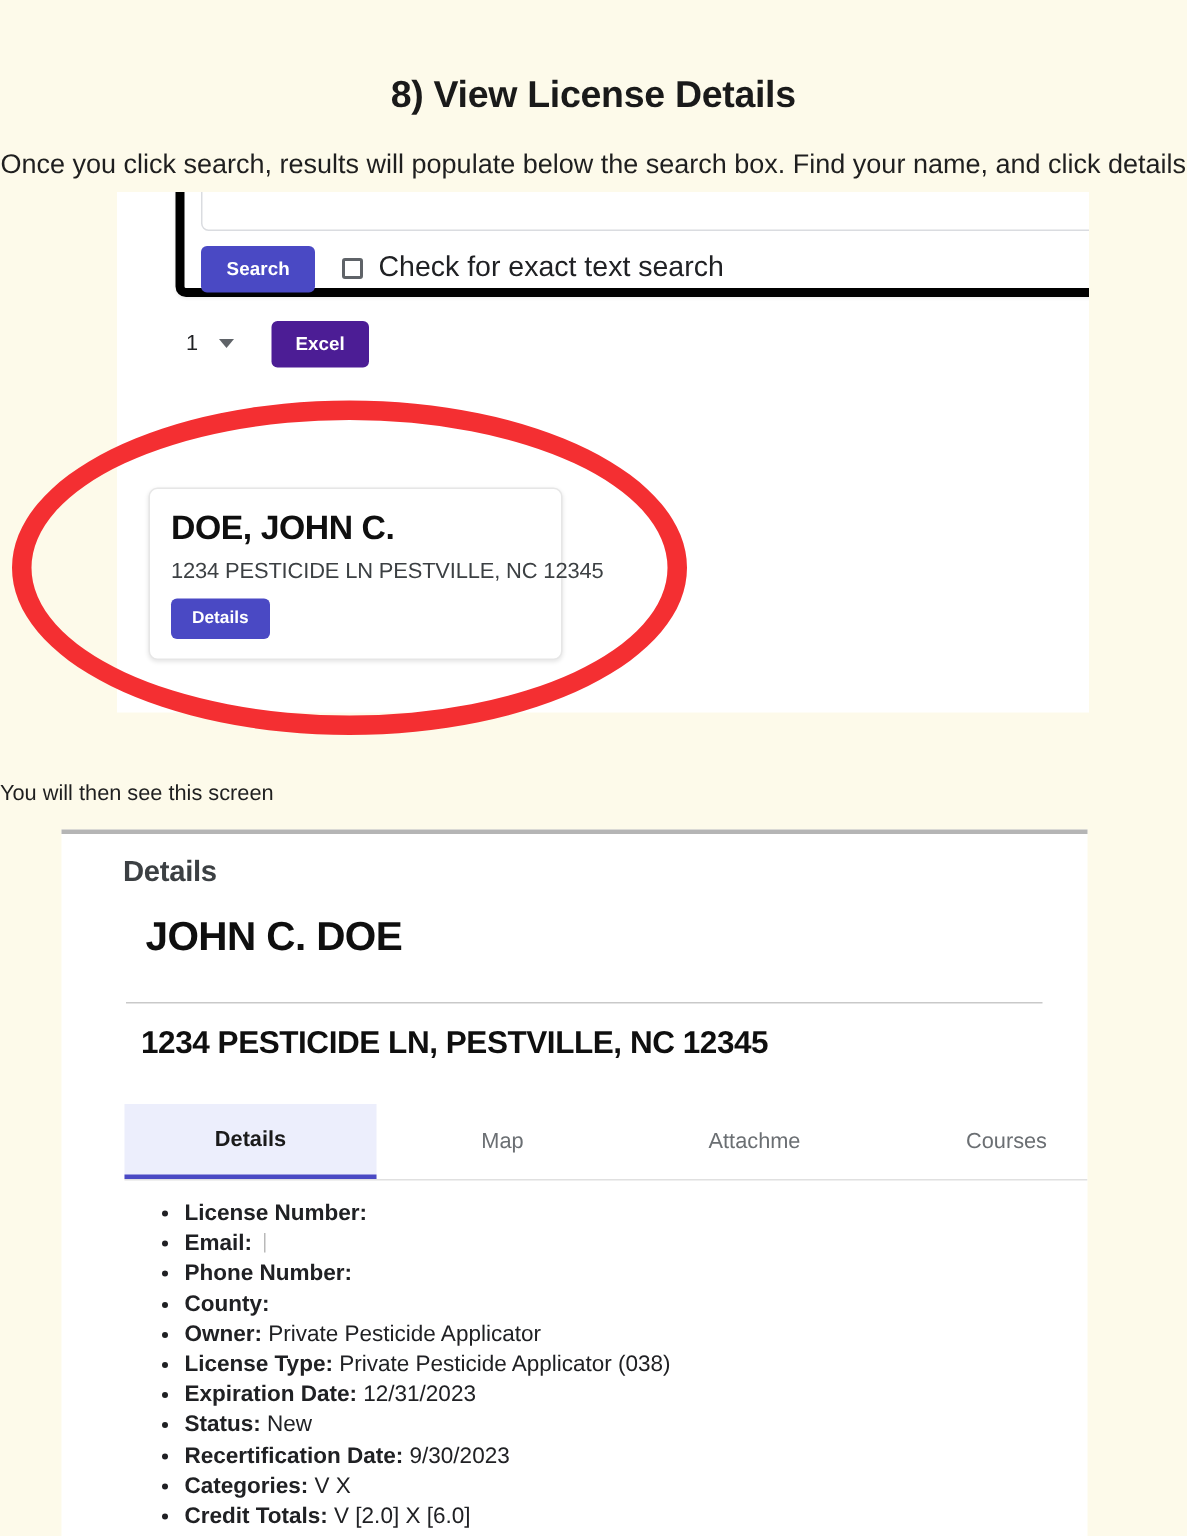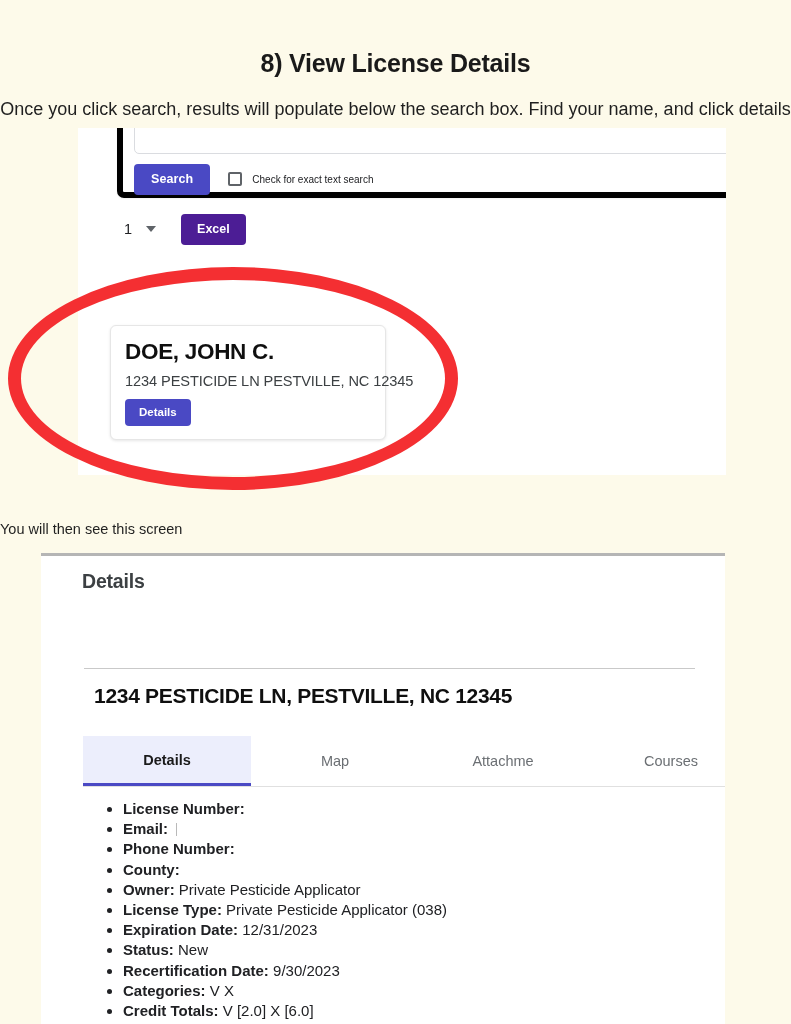--- a/index.html
+++ b/index.html
@@ -95,21 +95,21 @@
     border: 2px solid #5f6368;
     border-radius: 2px;
     margin-left: 18px;
     background: #fff;
     box-sizing: border-box;
     cursor: pointer;
     flex: none;
   }
   .chk-label {
     margin-left: 10px;
-    font-size: 10px;
+    font-size: 19px;
     color: #202124;
     white-space: nowrap;
   }
 
   .pager-row {
     position: absolute;
     left: 39px;
     top: 86px;
     display: flex;
     align-items: center;
@@ -136,21 +136,21 @@
     border-radius: 4px;
     padding: 9px 16px;
     line-height: 1;
     margin-left: 25px;
     cursor: pointer;
     font-family: "Liberation Sans", sans-serif;
   }
 
   .result-card {
     position: absolute;
-    left: 32px;
+    left: 21px;
     top: 197px;
     width: 276px;
     background: #ffffff;
     border: 1px solid #e6e6e6;
     border-radius: 6px;
     box-shadow: 0 1px 3px rgba(0,0,0,.10);
     box-sizing: border-box;
     padding: 14px 14px 13px 14px;
   }
   .result-name {
@@ -342,20 +342,21 @@
 </div>
 
 <div class="oval"></div>
 
 <div class="mid-caption">You will then see this screen</div>
 
 <div class="shot2">
 
   <div class="details-kicker">Details</div>
 
+  <div class="person-name">JOHN C. DOE</div>
 
   <div class="rule"></div>
 
   <div class="person-addr">1234 PESTICIDE LN, PESTVILLE, NC 12345</div>
 
   <div class="tabs">
     <div class="tab active">Details</div>
     <div class="tab">Map</div>
     <div class="tab">Attachme</div>
     <div class="tab">Courses</div>

